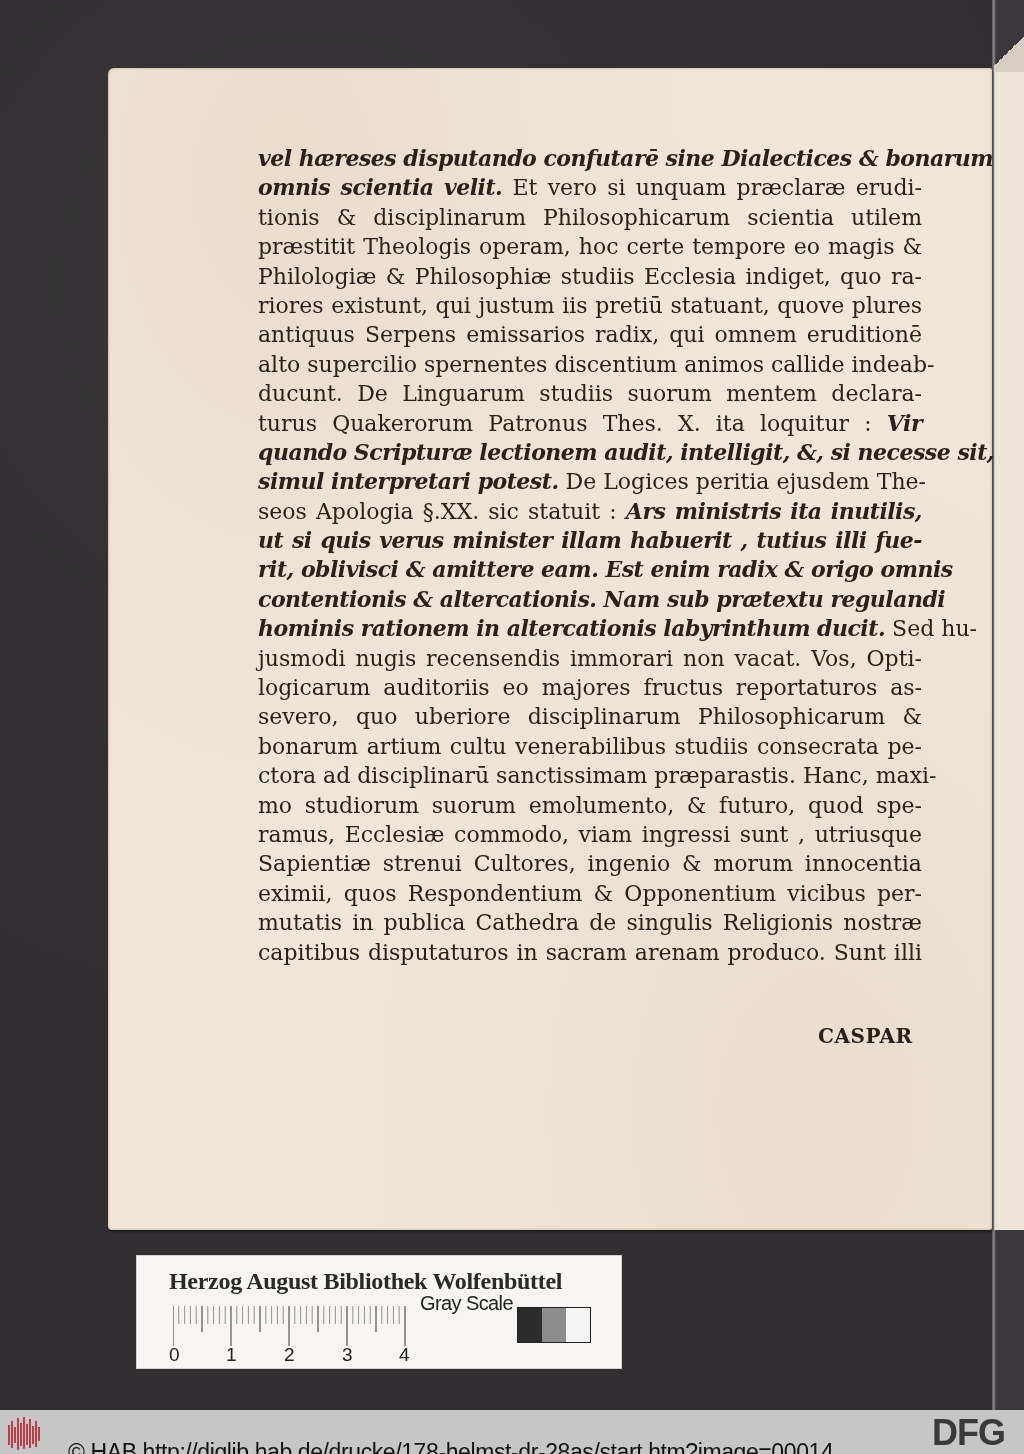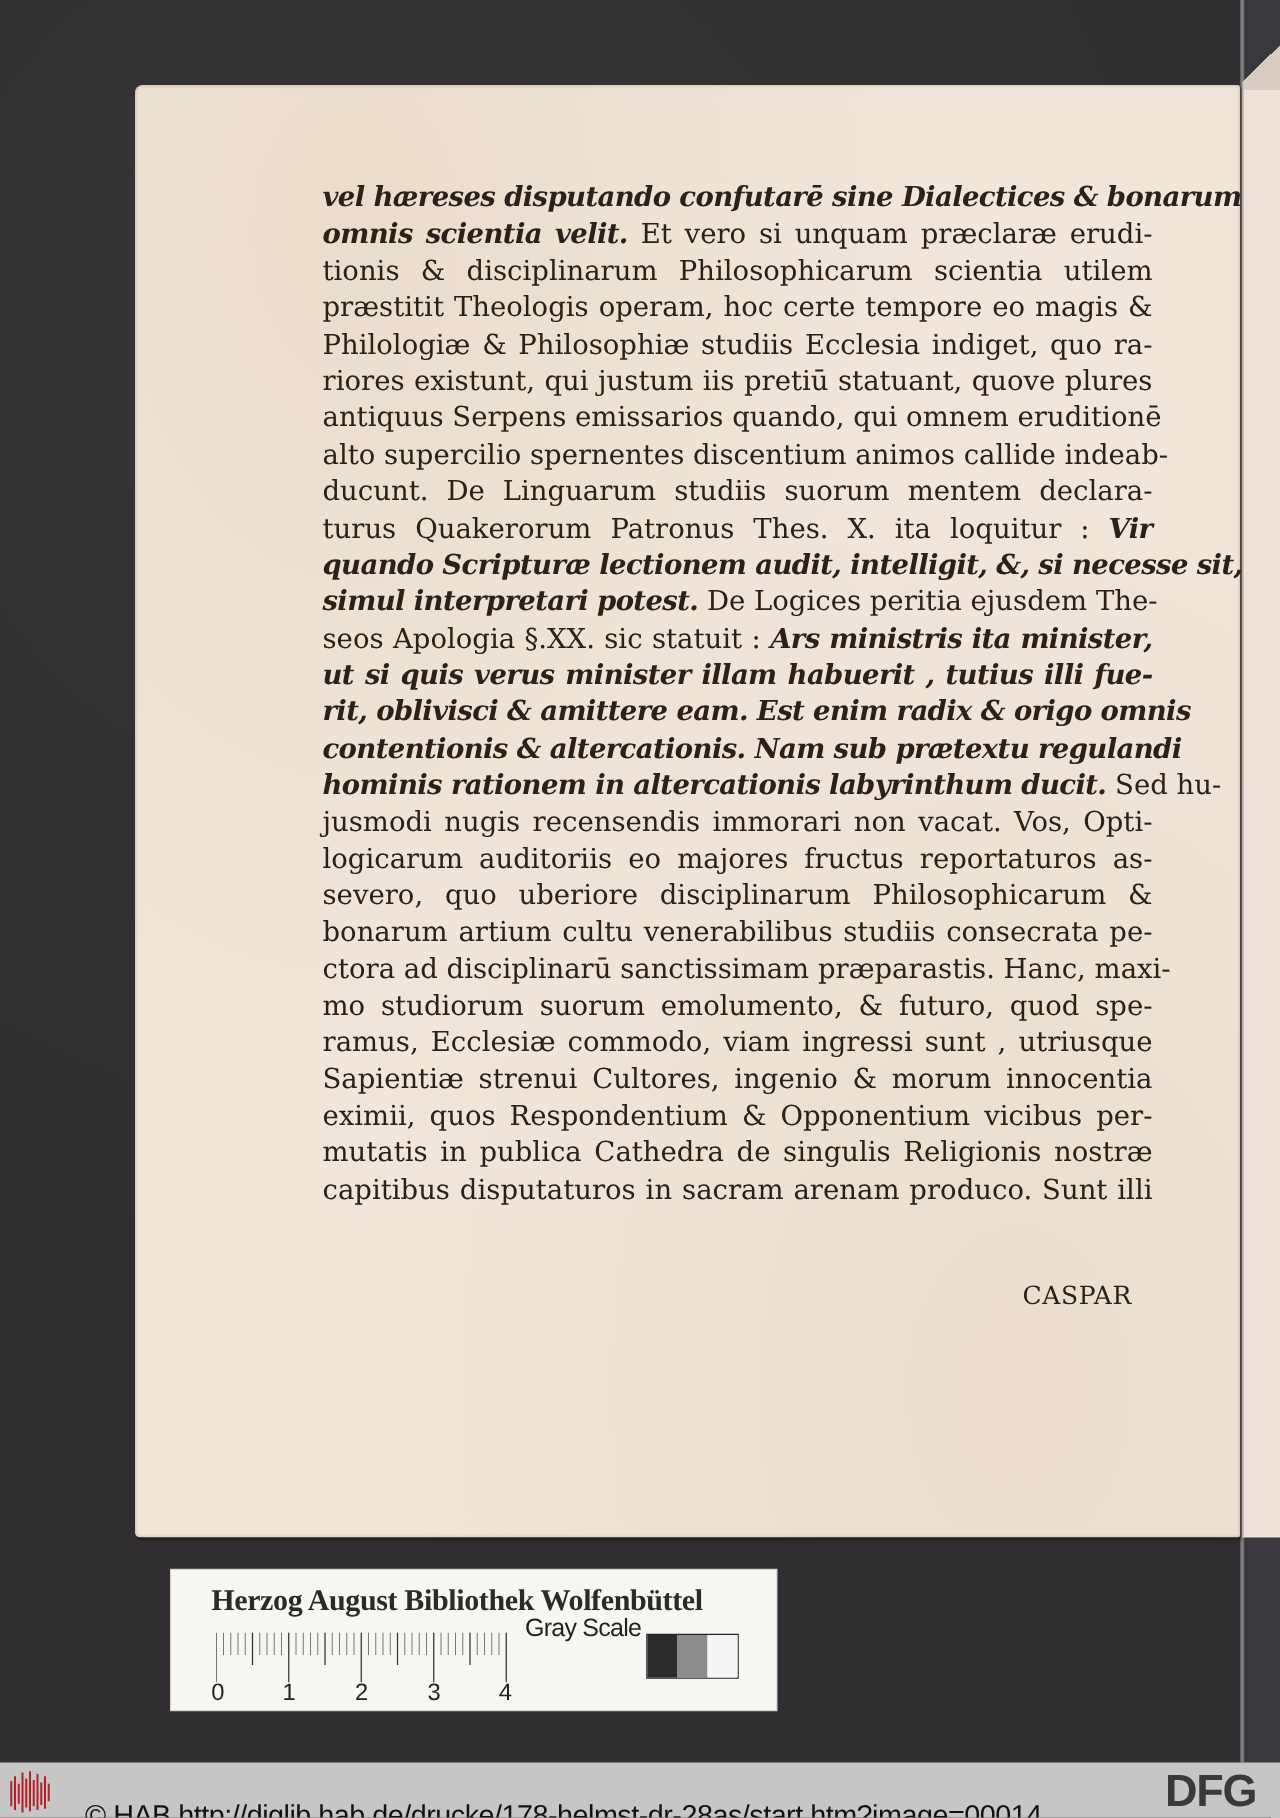--- a/index.html
+++ b/index.html
@@ -44,21 +44,21 @@
   }
   .line {
     display:block; white-space:nowrap;
     text-align:justify; text-align-last:justify;
     height:29.4px;
   }
   .it { font-style:italic; font-weight:bold; letter-spacing:-0.5px; }
   .rm { font-style:normal; font-weight:normal; }
   .catchword {
     position:absolute; left:818px; top:1024px;
-    font-size:20px; font-weight:normal; color:#2b211a; letter-spacing:0.5px;text-align:right;
+    font-size:20px; font-weight:bold; color:#2b211a; letter-spacing:0.5px;text-align:right;
   }
   .hab-card {
     position:absolute; left:137px; top:1256px; width:484px; height:112px;
     background:#f7f6f2;
     box-shadow:0 0 0 1px #d6d3cc;
   }
   .hab-title {
     position:absolute; left:32px; top:12px;
     font-family:"Liberation Serif", serif; font-weight:bold; font-size:24px;
     color:#2a2a2a; letter-spacing:-0.3px; white-space:nowrap;
@@ -106,27 +106,27 @@
 
 <div class="page"></div>
 
 <div class="text-block" id="text-block">
     <span class="line"><span class="it">vel hæreses disputando confutarē sine Dialectices &amp; bonarum</span></span>
     <span class="line"><span class="it">omnis scientia velit.</span><span class="rm">  Et vero si unquam præclaræ erudi-</span></span>
     <span class="line"><span class="rm">tionis &amp; disciplinarum Philosophicarum scientia utilem</span></span>
     <span class="line"><span class="rm">præstitit Theologis operam, hoc certe tempore eo magis &amp;</span></span>
     <span class="line"><span class="rm">Philologiæ &amp; Philosophiæ studiis Ecclesia indiget, quo ra-</span></span>
     <span class="line"><span class="rm">riores existunt, qui justum iis pretiū statuant, quove plures</span></span>
-    <span class="line"><span class="rm">antiquus Serpens emissarios quando, qui omnem eruditionē</span></span>
+    <span class="line"><span class="rm">antiquus Serpens emissarios radix, qui omnem eruditionē</span></span>
     <span class="line"><span class="rm">alto supercilio spernentes discentium animos callide indeab-</span></span>
     <span class="line"><span class="rm">ducunt.   De Linguarum studiis suorum mentem declara-</span></span>
     <span class="line"><span class="rm">turus Quakerorum Patronus Thes. X. ita loquitur :  </span><span class="it">Vir</span></span>
     <span class="line"><span class="it">quando Scripturæ lectionem audit, intelligit, &amp;, si necesse sit,</span></span>
     <span class="line"><span class="it">simul interpretari potest.</span><span class="rm">  De Logices peritia ejusdem The-</span></span>
-    <span class="line"><span class="rm">seos Apologia §.XX. sic statuit  :  </span><span class="it">Ars ministris ita minister,</span></span>
+    <span class="line"><span class="rm">seos Apologia §.XX. sic statuit  :  </span><span class="it">Ars ministris ita inutilis,</span></span>
     <span class="line"><span class="it">ut si quis verus minister illam habuerit ,  tutius  illi  fue-</span></span>
     <span class="line"><span class="it">rit, oblivisci &amp; amittere eam.  Est enim radix &amp; origo omnis</span></span>
     <span class="line"><span class="it">contentionis &amp; altercationis.  Nam sub prætextu regulandi</span></span>
     <span class="line"><span class="it">hominis rationem in altercationis labyrinthum ducit.</span><span class="rm"> Sed hu-</span></span>
     <span class="line"><span class="rm">jusmodi nugis recensendis immorari non vacat. Vos, Opti-</span></span>
     <span class="line"><span class="rm">logicarum auditoriis eo majores fructus reportaturos as-</span></span>
     <span class="line"><span class="rm">severo, quo uberiore disciplinarum Philosophicarum &amp;</span></span>
     <span class="line"><span class="rm">bonarum artium cultu venerabilibus studiis consecrata pe-</span></span>
     <span class="line"><span class="rm">ctora ad disciplinarū sanctissimam præparastis. Hanc, maxi-</span></span>
     <span class="line"><span class="rm">mo studiorum suorum emolumento, &amp; futuro, quod spe-</span></span>

